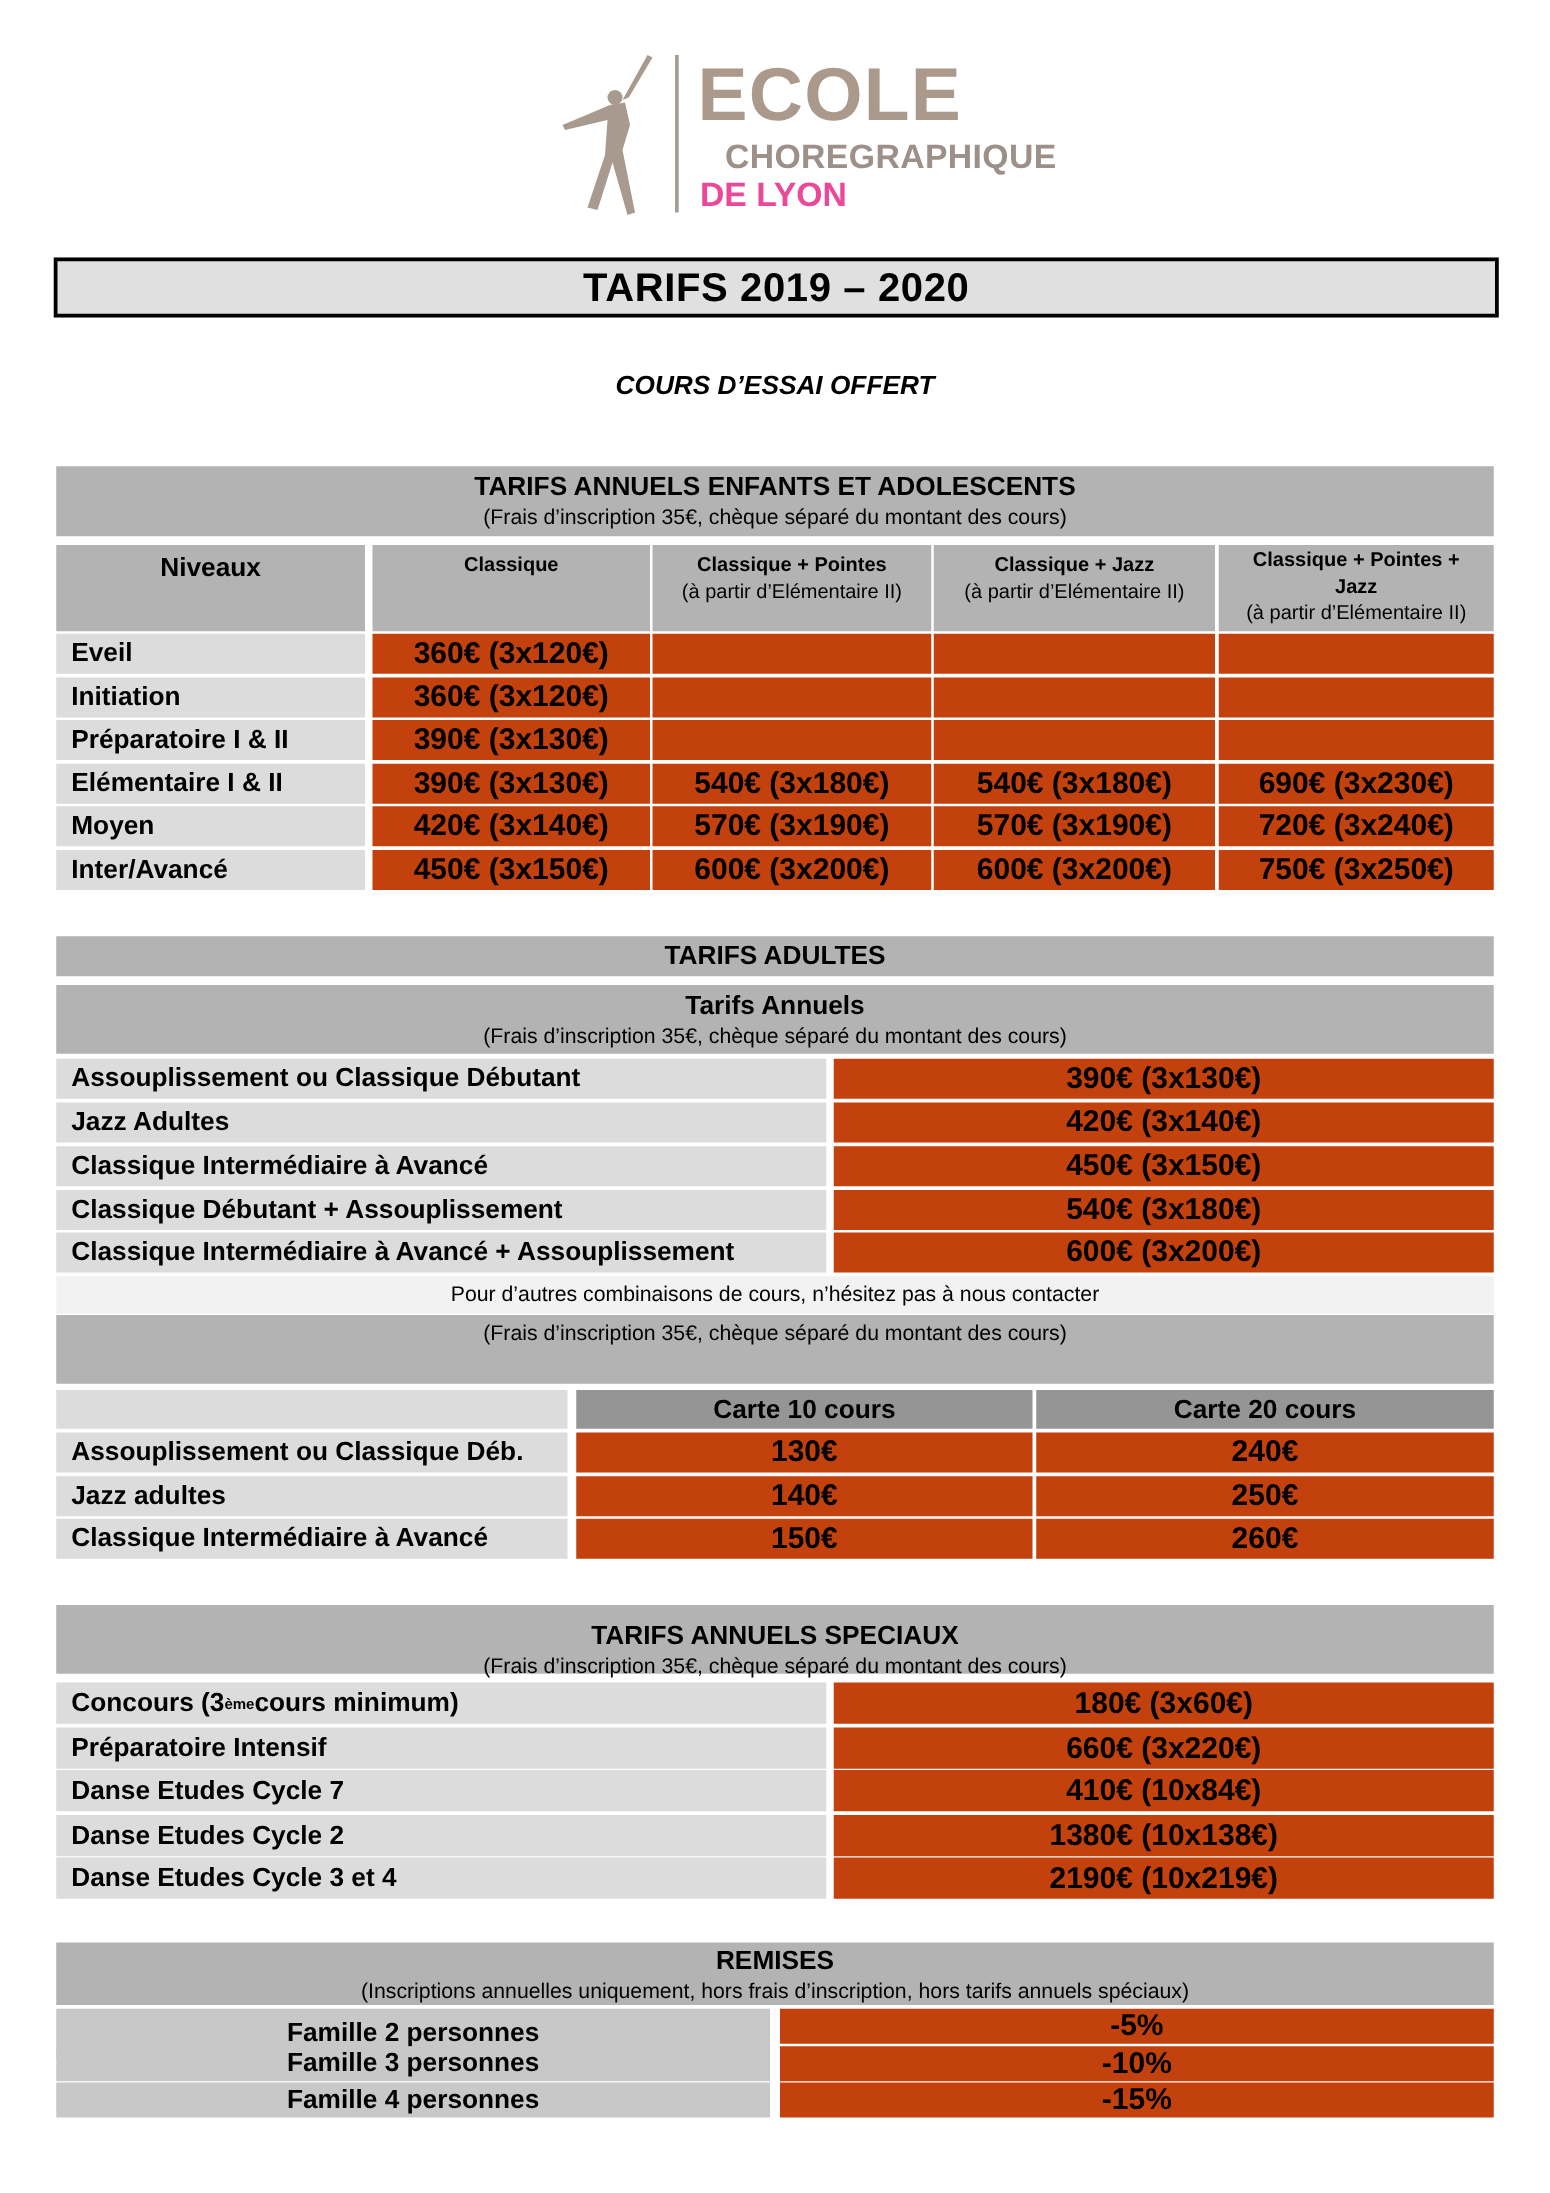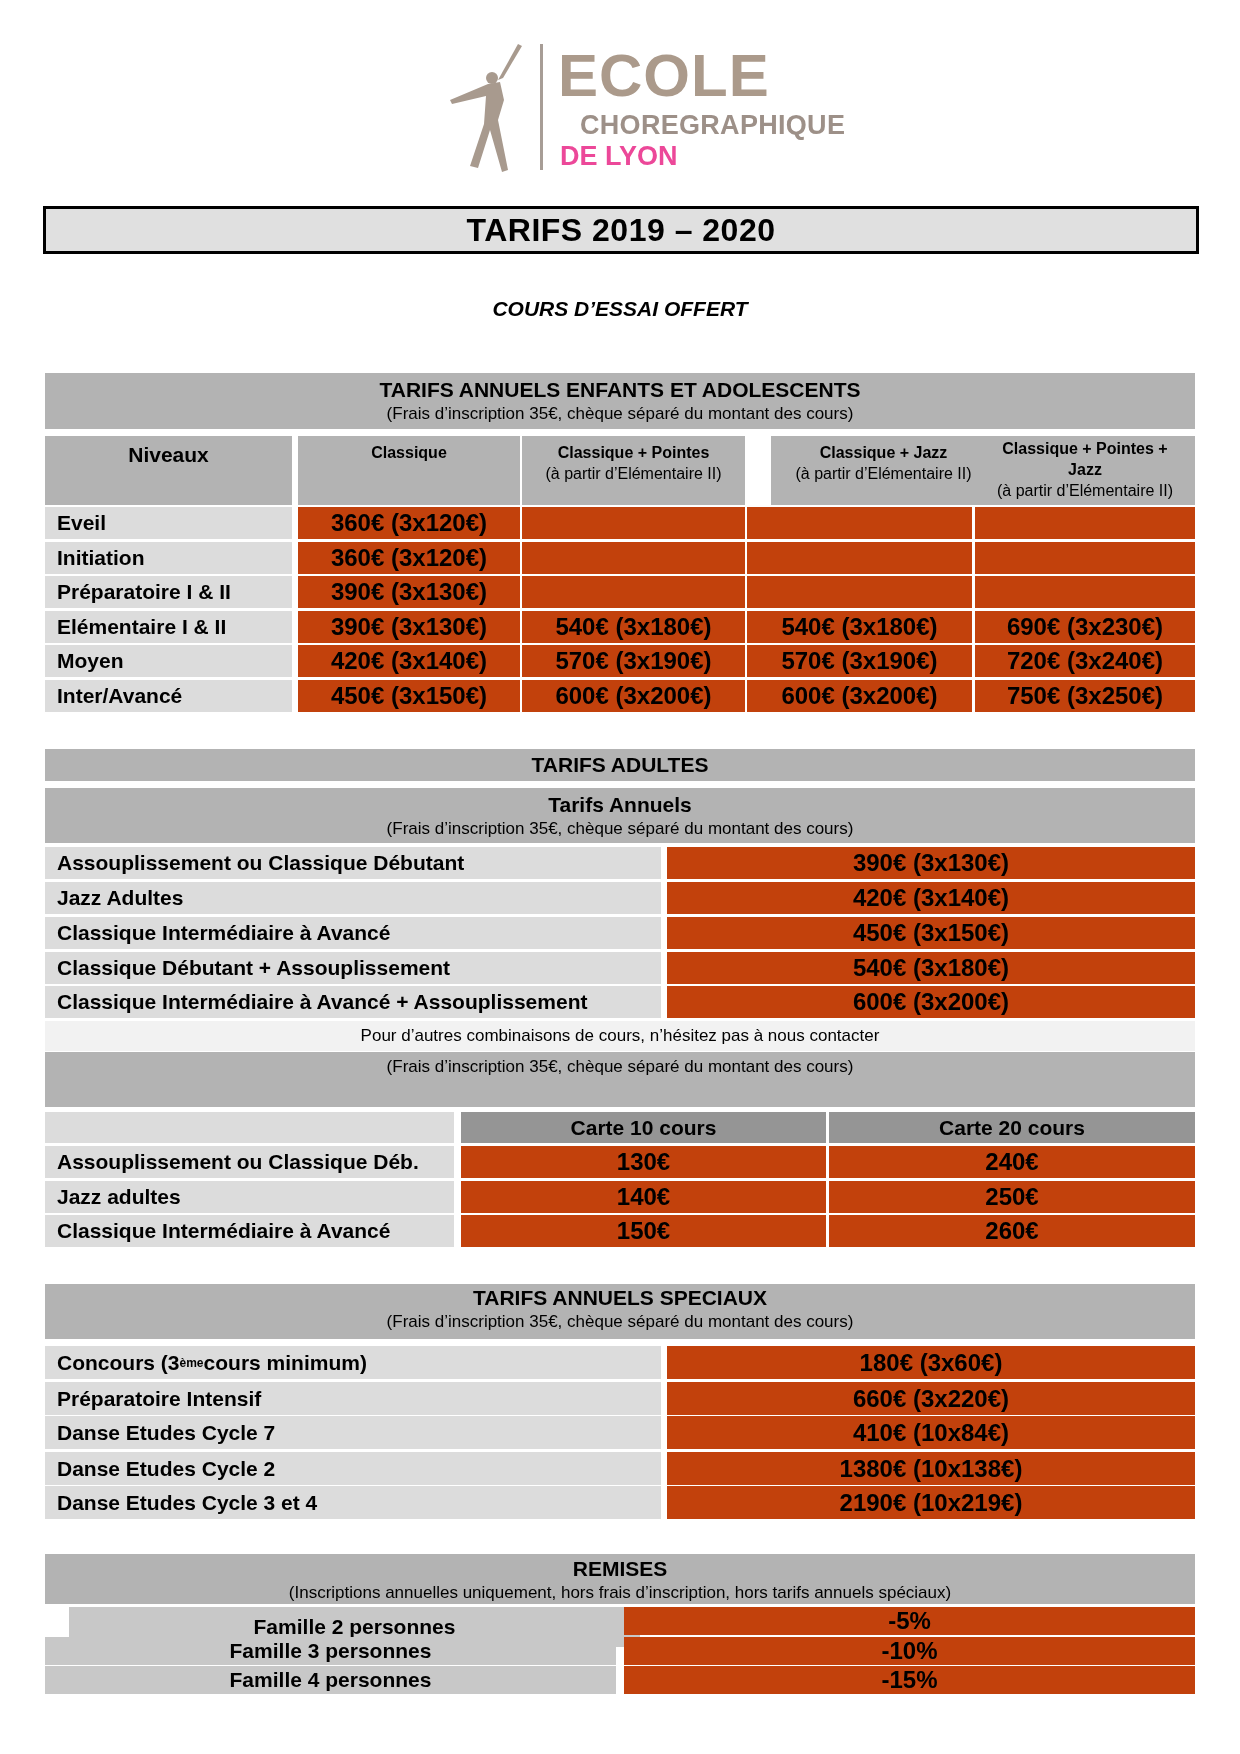--- a/index.html
+++ b/index.html
@@ -69,21 +69,21 @@
 <div class="cell colh" style="left:45px;top:436px;width:247px;height:69px;">
   <div class="t" style="font-size:21px;line-height:26px;">Niveaux</div>
 </div>
 <div class="cell colh" style="left:298px;top:436px;width:222px;height:69px;">
   <div class="t">Classique</div>
 </div>
 <div class="cell colh" style="left:522px;top:436px;width:223px;height:69px;">
   <div class="t">Classique + Pointes</div>
   <div class="s">(à partir d’Elémentaire II)</div>
 </div>
-<div class="cell colh" style="left:771px;top:436px;width:225px;height:69px;">
+<div class="cell colh" style="left:747px;top:436px;width:225px;height:69px;">
   <div class="t">Classique + Jazz</div>
   <div class="s">(à partir d’Elémentaire II)</div>
 </div>
 <div class="cell colh" style="left:975px;top:436px;width:220px;height:69px;padding-top:2px;padding-left:20px;padding-right:20px;">
   <div class="t">Classique + Pointes + Jazz</div>
   <div class="s">(à partir d’Elémentaire II)</div>
 </div>
 
 <div>
   <div class="cell lab" style="left:45px;top:507px;width:247px;height:32px;">Eveil</div>
@@ -174,21 +174,21 @@
   <div class="cell lab" style="left:45px;top:1181px;width:409px;height:32px;">Jazz adultes</div>
   <div class="cell val" style="left:461px;top:1181px;width:365px;height:32px;">140€</div>
   <div class="cell val" style="left:829px;top:1181px;width:366px;height:32px;">250€</div>
 </div>
 <div>
   <div class="cell lab" style="left:45px;top:1215px;width:409px;height:32px;">Classique Intermédiaire à Avancé</div>
   <div class="cell val" style="left:461px;top:1215px;width:365px;height:32px;">150€</div>
   <div class="cell val" style="left:829px;top:1215px;width:366px;height:32px;">260€</div>
 </div>
 
-<div class="blk hdr" style="left:45px;top:1284px;width:1150px;height:55px;padding-top:1px;">
+<div class="blk hdr" style="left:45px;top:1284px;width:1150px;height:55px;padding-top:12px;">
   <div class="t">TARIFS ANNUELS SPECIAUX</div>
   <div class="s">(Frais d’inscription 35€, chèque séparé du montant des cours)</div>
 </div>
 
 <div>
   <div class="cell lab" style="left:45px;top:1346px;width:616px;height:33px;">
     <span>Concours (3</span>
       <sup>ème</sup>
       <span> cours minimum)</span>
   </div>
@@ -210,21 +210,21 @@
   <div class="cell lab" style="left:45px;top:1486px;width:616px;height:33px;">Danse Etudes Cycle 3 et 4</div>
   <div class="cell val" style="left:667px;top:1486px;width:528px;height:33px;">2190€ (10x219€)</div>
 </div>
 
 <div class="blk hdr" style="left:45px;top:1554px;width:1150px;height:50px;padding-top:2px;">
   <div class="t">REMISES</div>
   <div class="s">(Inscriptions annuelles uniquement, hors frais d’inscription, hors tarifs annuels spéciaux)</div>
 </div>
 
 <div>
-  <div class="cell remlab" style="left:45px;top:1607px;width:571px;height:40px;margin-left:24px;">Famille 2 personnes</div>
+  <div class="cell remlab" style="left:45px;top:1607px;width:571px;height:40px;">Famille 2 personnes</div>
   <div class="cell val" style="left:624px;top:1607px;width:571px;height:28px;">-5%</div>
 </div>
 <div>
   <div class="cell remlab" style="left:45px;top:1637px;width:571px;height:28px;">Famille 3 personnes</div>
   <div class="cell val" style="left:624px;top:1637px;width:571px;height:28px;">-10%</div>
 </div>
 <div>
   <div class="cell remlab" style="left:45px;top:1666px;width:571px;height:28px;">Famille 4 personnes</div>
   <div class="cell val" style="left:624px;top:1666px;width:571px;height:28px;">-15%</div>
 </div>

